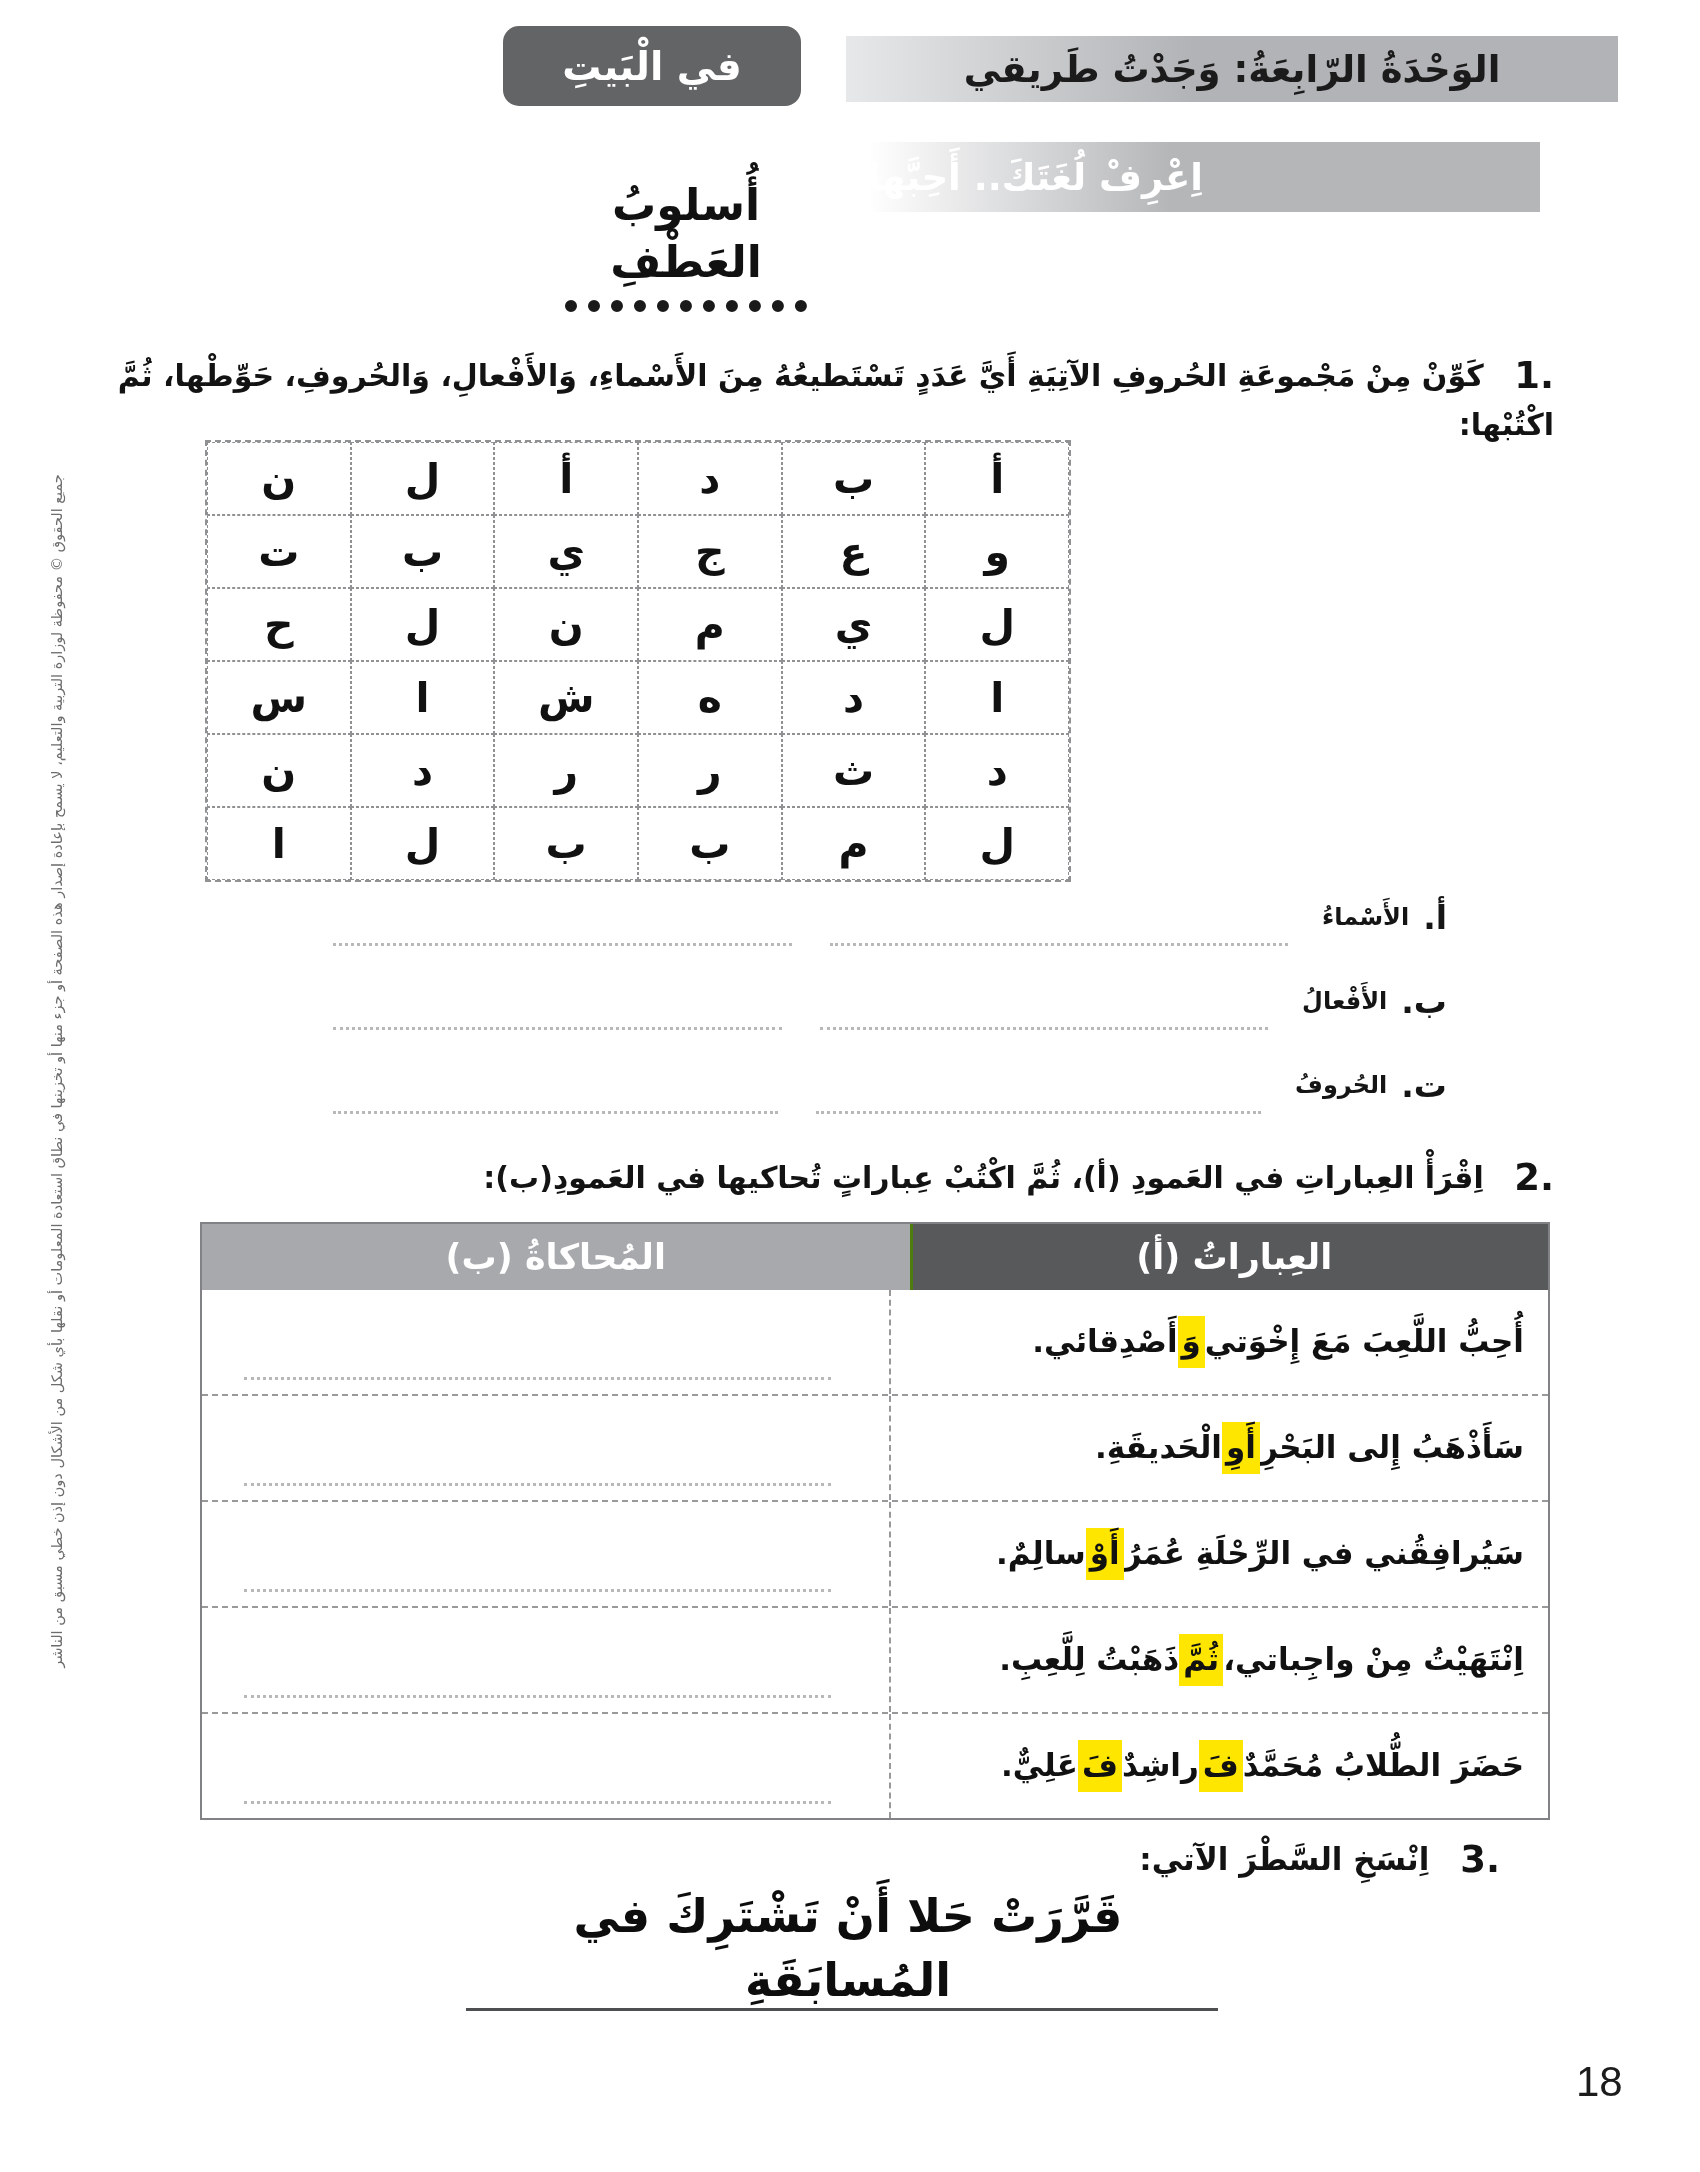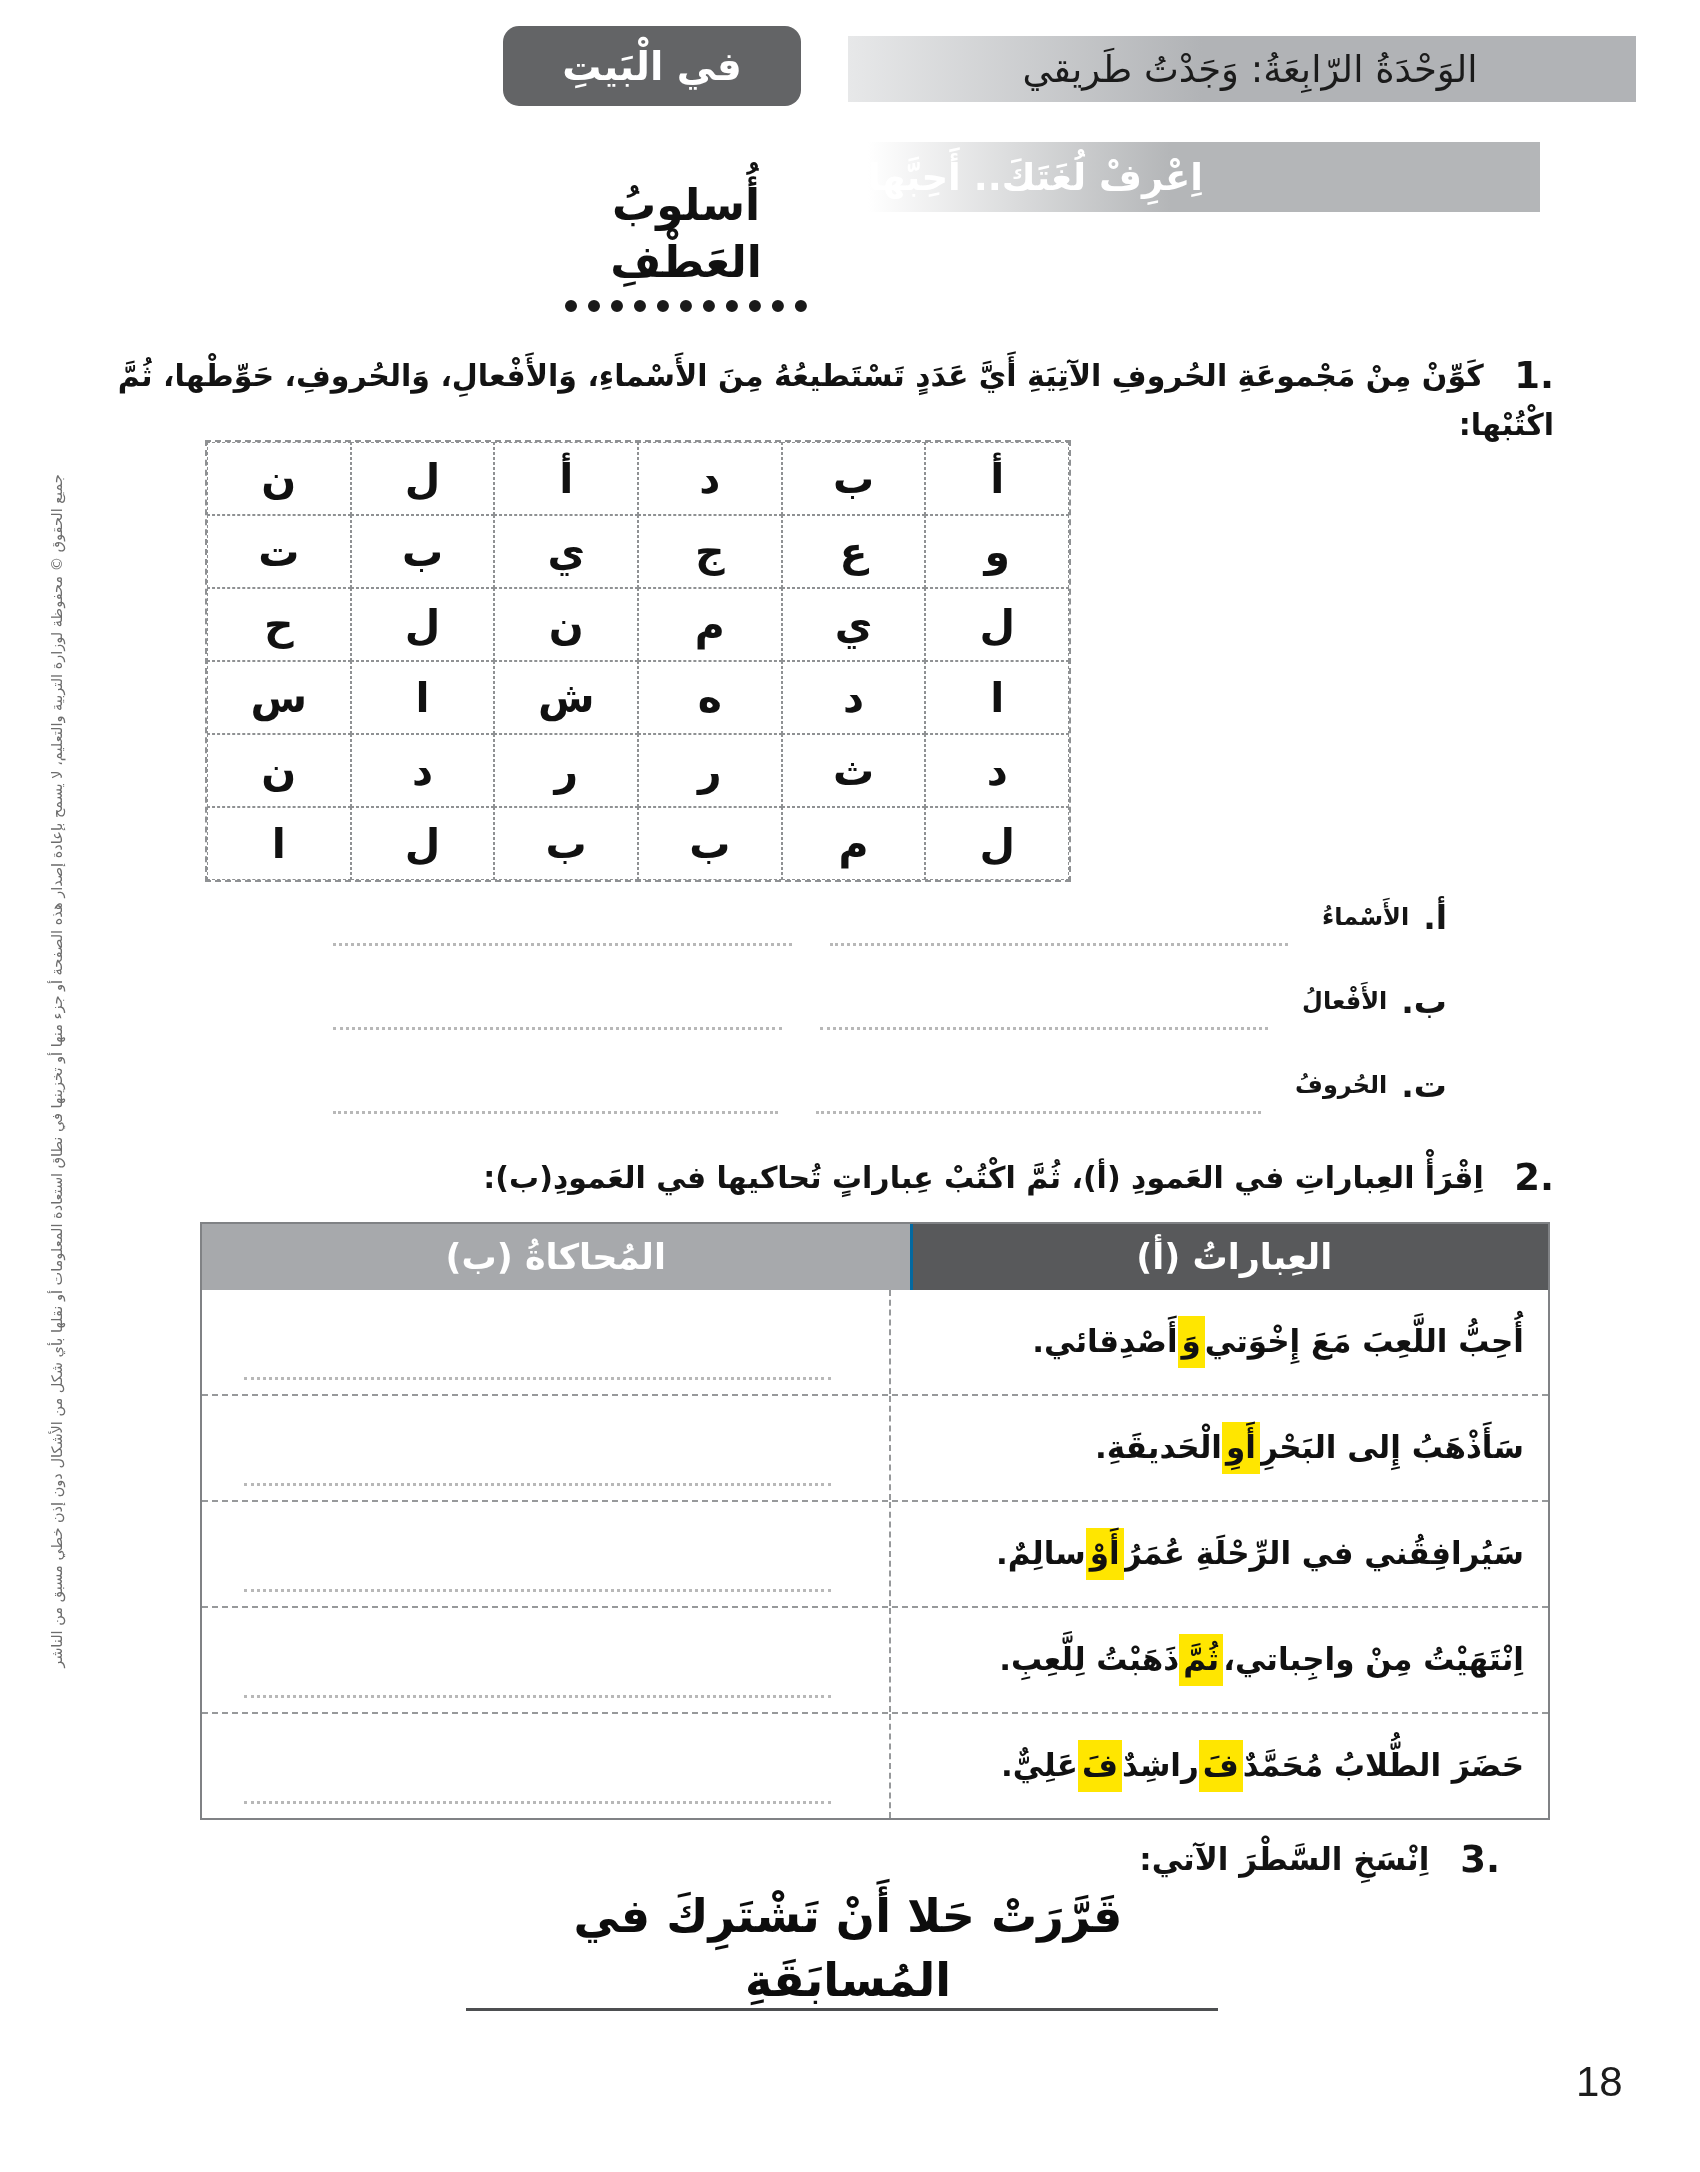--- a/index.html
+++ b/index.html
@@ -5,24 +5,24 @@
   html,body{margin:0;padding:0;}
   body{width:1700px;height:2172px;background:#ffffff;}
   .page{position:relative;width:1700px;height:2172px;overflow:hidden;direction:rtl;
         font-family:"DejaVu Sans","Liberation Sans",sans-serif;color:#151515;background:#fff;}
 
   
   .copyright{position:absolute;top:1058px;left:-588px;width:1300px;height:26px;
              transform:rotate(-90deg);font-size:14.5px;color:#6d6d6d;text-align:center;white-space:nowrap;}
 
   
-  .banner-unit{position:absolute;top:36px;right:64px;width:772px;height:66px;
+  .banner-unit{position:absolute;top:36px;right:82px;width:772px;height:66px;
                background:linear-gradient(to left,#b1b3b6 55%,#e7e8e9);
                display:flex;align-items:center;justify-content:center;
-               font-weight:normal;font-size:37px;color:#1b1b1b;padding-left:16px;}
+               font-weight:bold;font-size:37px;color:#1b1b1b;}
   .banner-section{position:absolute;top:142px;right:160px;width:672px;height:70px;
                background:linear-gradient(to left,#b4b6b8 55%,#ffffff);
                display:flex;align-items:center;justify-content:flex-end;
                font-weight:bold;font-size:37px;color:#ffffff;}
   .home-tab{position:absolute;top:26px;left:503px;width:298px;height:80px;
             background:#636466;border-radius:16px;display:flex;align-items:center;justify-content:center;
             color:#fff;font-weight:bold;font-size:39px;}
   .lesson-title-wrap{position:absolute;top:176px;left:553px;width:266px;text-align:center;}
   .lesson-title{font-size:44px;font-weight:bold;color:#111;line-height:1.3;}
   .dots{width:242px;margin:10px auto 0;border-bottom:12px dotted #1a1a1a;height:0;}
@@ -46,21 +46,21 @@
   .answer-row{display:flex;align-items:center;height:58px;margin-bottom:26px;}
   .answer-label{font-size:33px;font-weight:bold;margin-left:14px;}
   .answer-title{font-size:24px;font-weight:bold;margin-left:34px;}
   .dotline{flex:1;margin-left:38px;border-bottom:3.5px dotted #b8b8b8;align-self:flex-end;height:14px;}
 
   
   .table{position:absolute;top:1222px;left:200px;width:1346px;border:2px solid #808285;background:#fff;}
   .thead{display:flex;height:66px;}
   .th{display:flex;align-items:center;justify-content:center;font-size:35px;font-weight:bold;color:#fff;}
   .th-a{width:47%;background:#58595b;}
-  .th-b{width:53%;background:#a7a9ac;border-right:3px solid #0369a1;justify-content:center;}
+  .th-b{width:53%;background:#a7a9ac;border-right:3px solid #4d7c0f;justify-content:center;}
   .trow{display:flex;height:104px;}
   .trow + .trow{border-top:2.5px dashed #97999b;}
   .cell-a{width:47%;display:flex;align-items:center;justify-content:flex-start;
           padding:0 24px;font-size:31px;font-weight:bold;color:#111;
           border-left:2.5px dashed #97999b;line-height:1.6;}
   .cell-b{width:53%;position:relative;}
   .dotline-b{position:absolute;bottom:14px;left:42px;right:58px;border-bottom:3.5px dotted #b8b8b8;height:0;}
   .hl{padding:1px 4px;}
 
   

